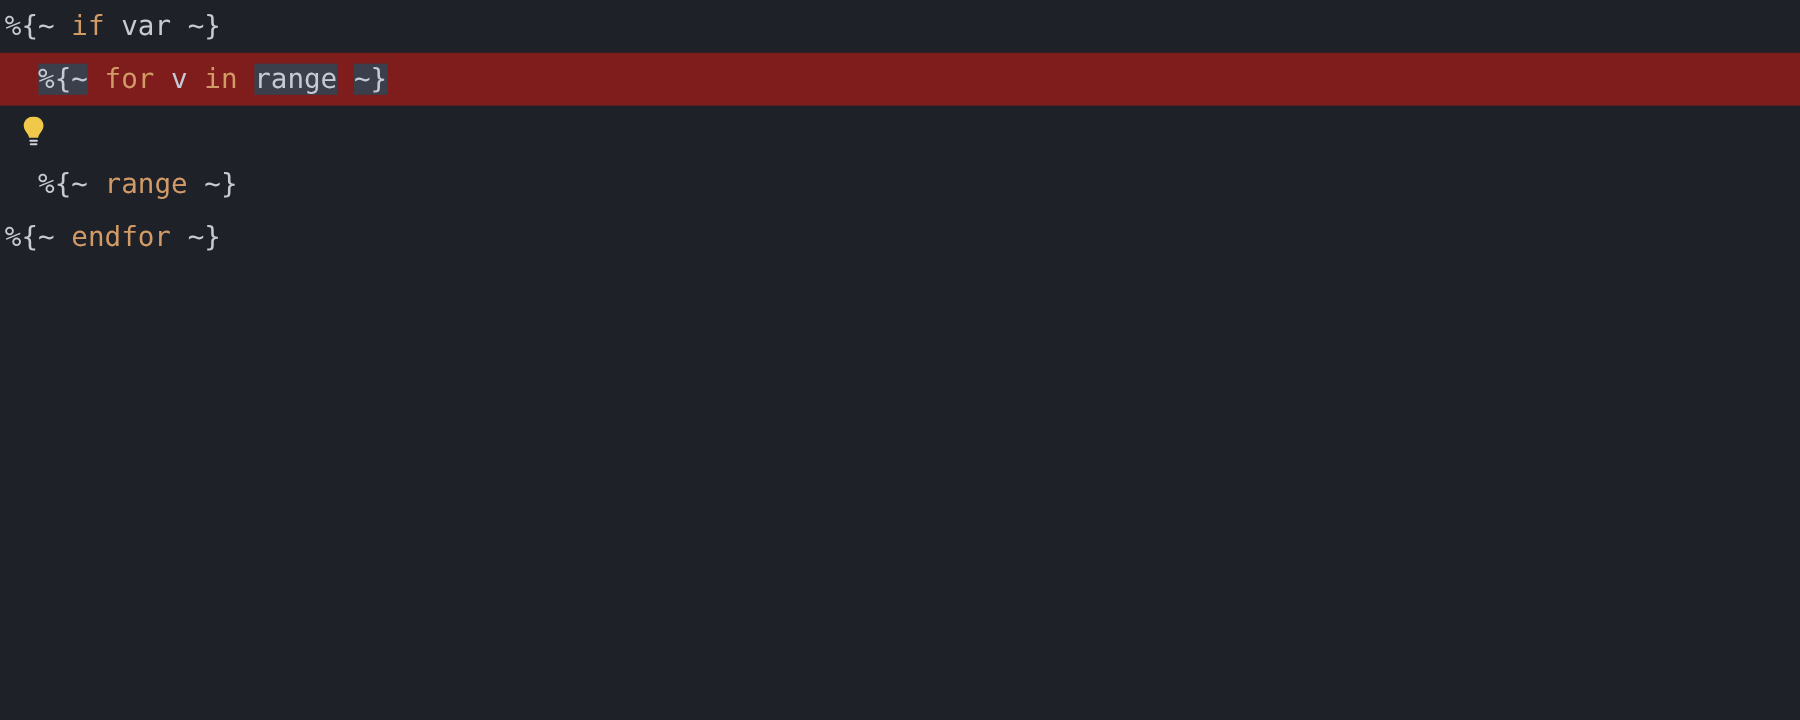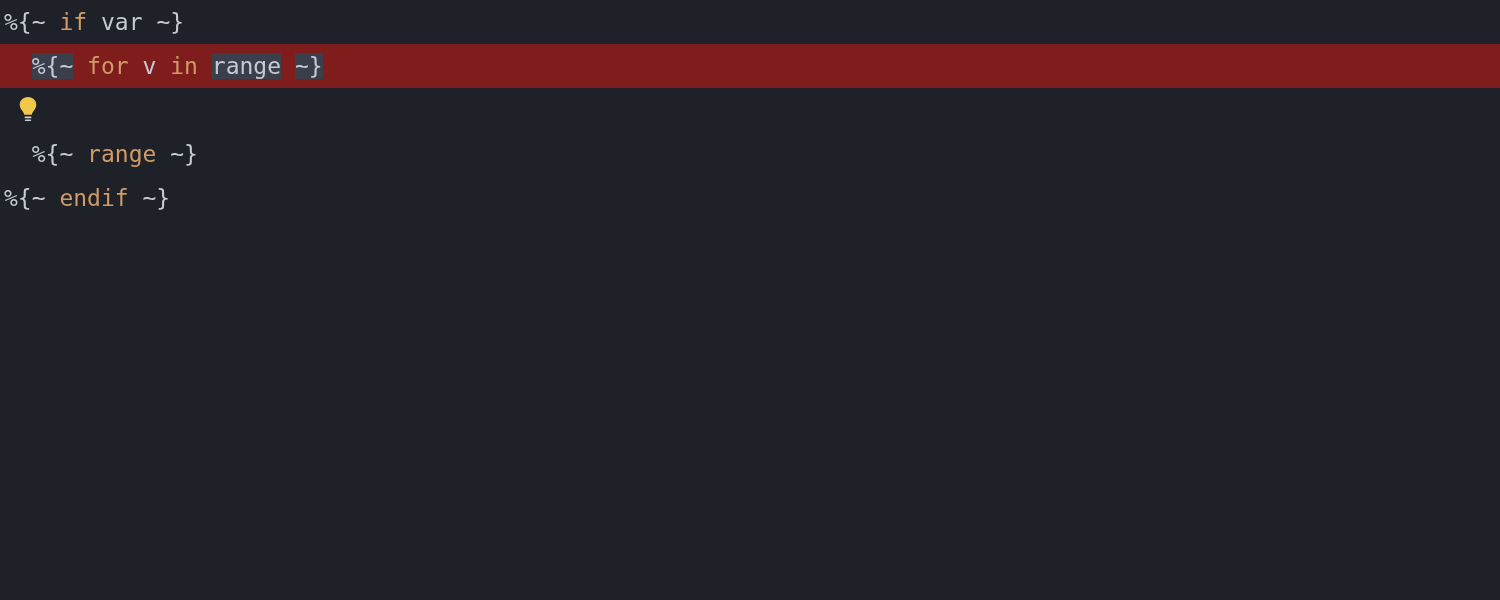--- a/index.html
+++ b/index.html
@@ -68,14 +68,14 @@
   <div class="bulb-line">
     <span class="bulb-icon">
       <svg viewBox="0 0 16 22">
         <path d="M8 0 C3.6 0 1 3.2 1 6.5 C1 9.2 2.6 10.8 3.6 12.2 C4.3 13.2 4.7 14 4.8 15 L11.2 15 C11.3 14 11.7 13.2 12.4 12.2 C13.4 10.8 15 9.2 15 6.5 C15 3.2 12.4 0 8 0 Z" fill="#f0c84a"></path>
         <rect x="5" y="16.5" width="6" height="1.4" rx="0.7" fill="#cfd3da"></rect>
         <rect x="5.3" y="19" width="5.4" height="1.4" rx="0.7" fill="#cfd3da"></rect>
       </svg>
     </span>
   </div>
   <div class="line"><span class="indent">  </span><span class="token identifier">%{~</span><span class="space"> </span><span class="token keyword">range</span><span class="space"> </span><span class="token identifier">~}</span></div>
-  <div class="line"><span class="token identifier">%{~</span><span class="space"> </span><span class="token keyword">endif</span><span class="space"> </span><span class="token identifier">~}</span></div>
+  <div class="line"><span class="token identifier">%{~</span><span class="space"> </span><span class="token keyword">endfor</span><span class="space"> </span><span class="token identifier">~}</span></div>
 </div>
 
 </body></html>

